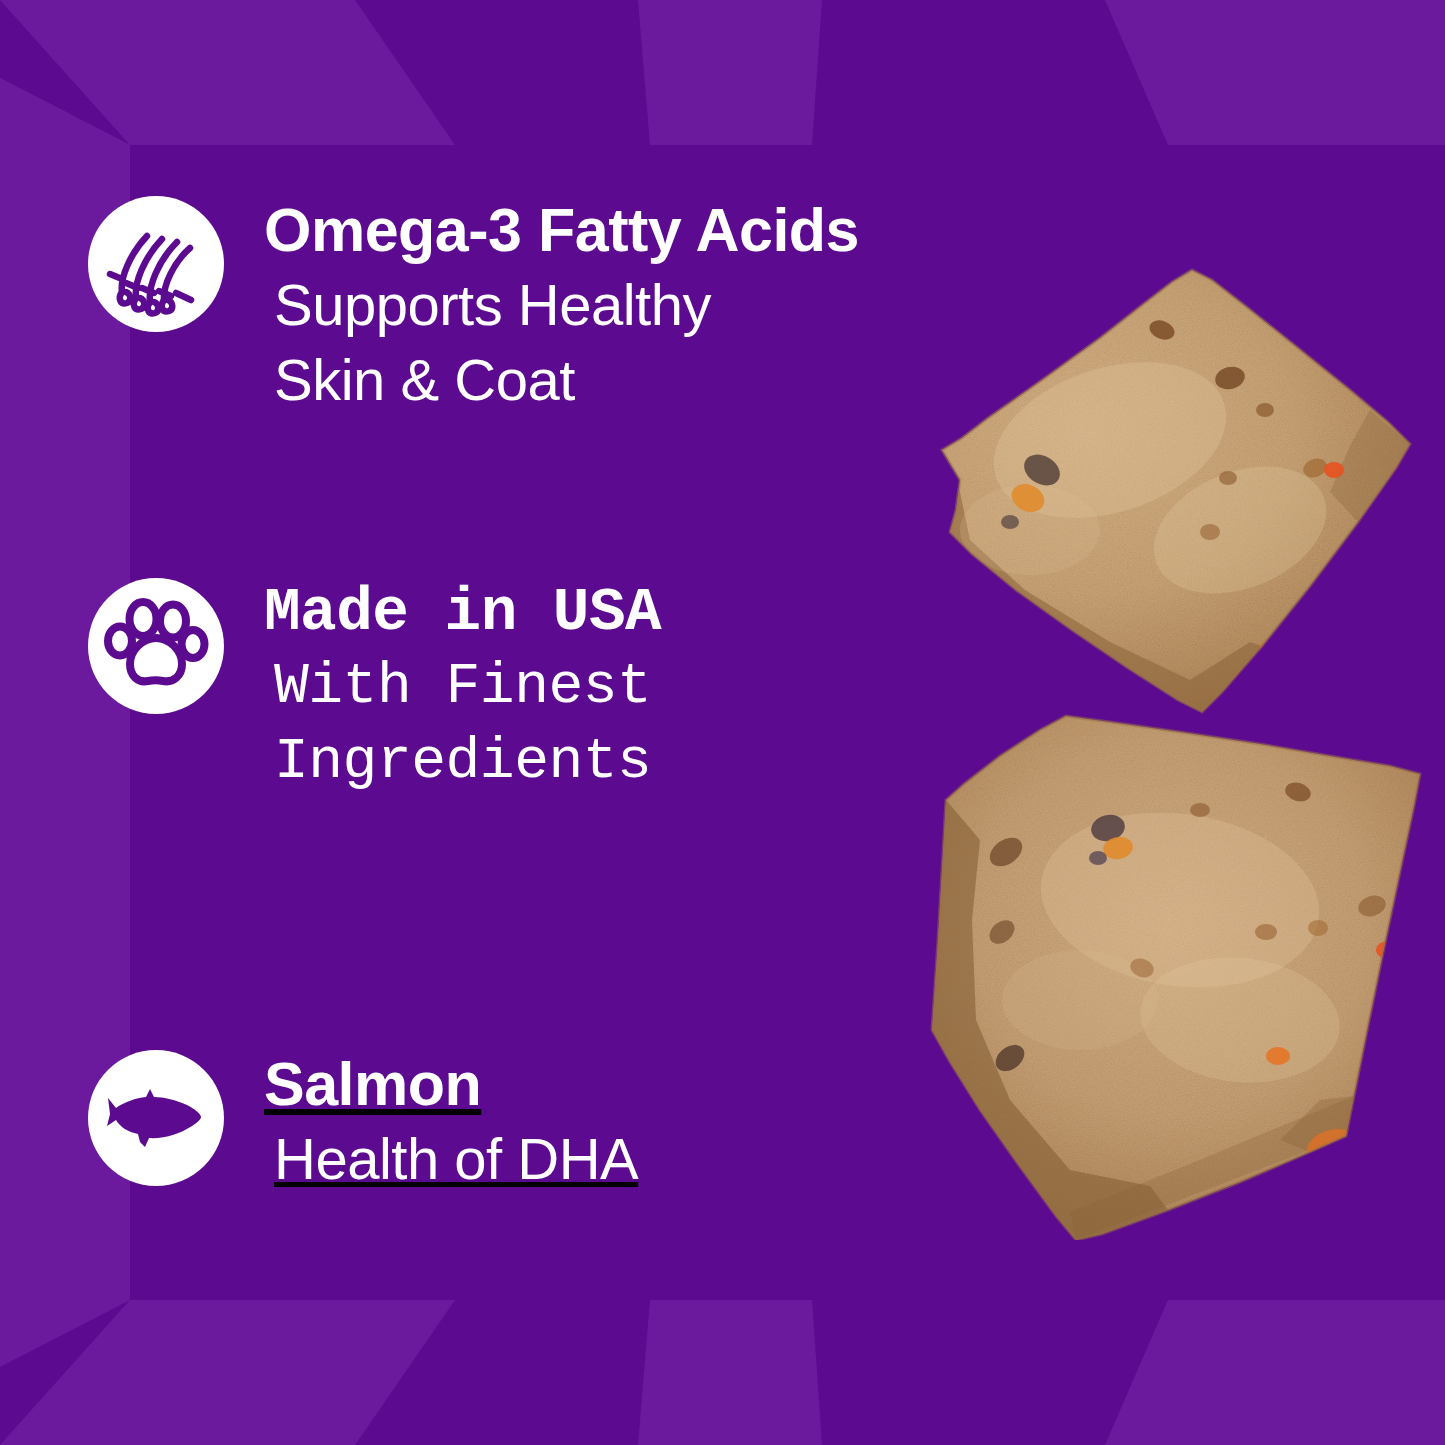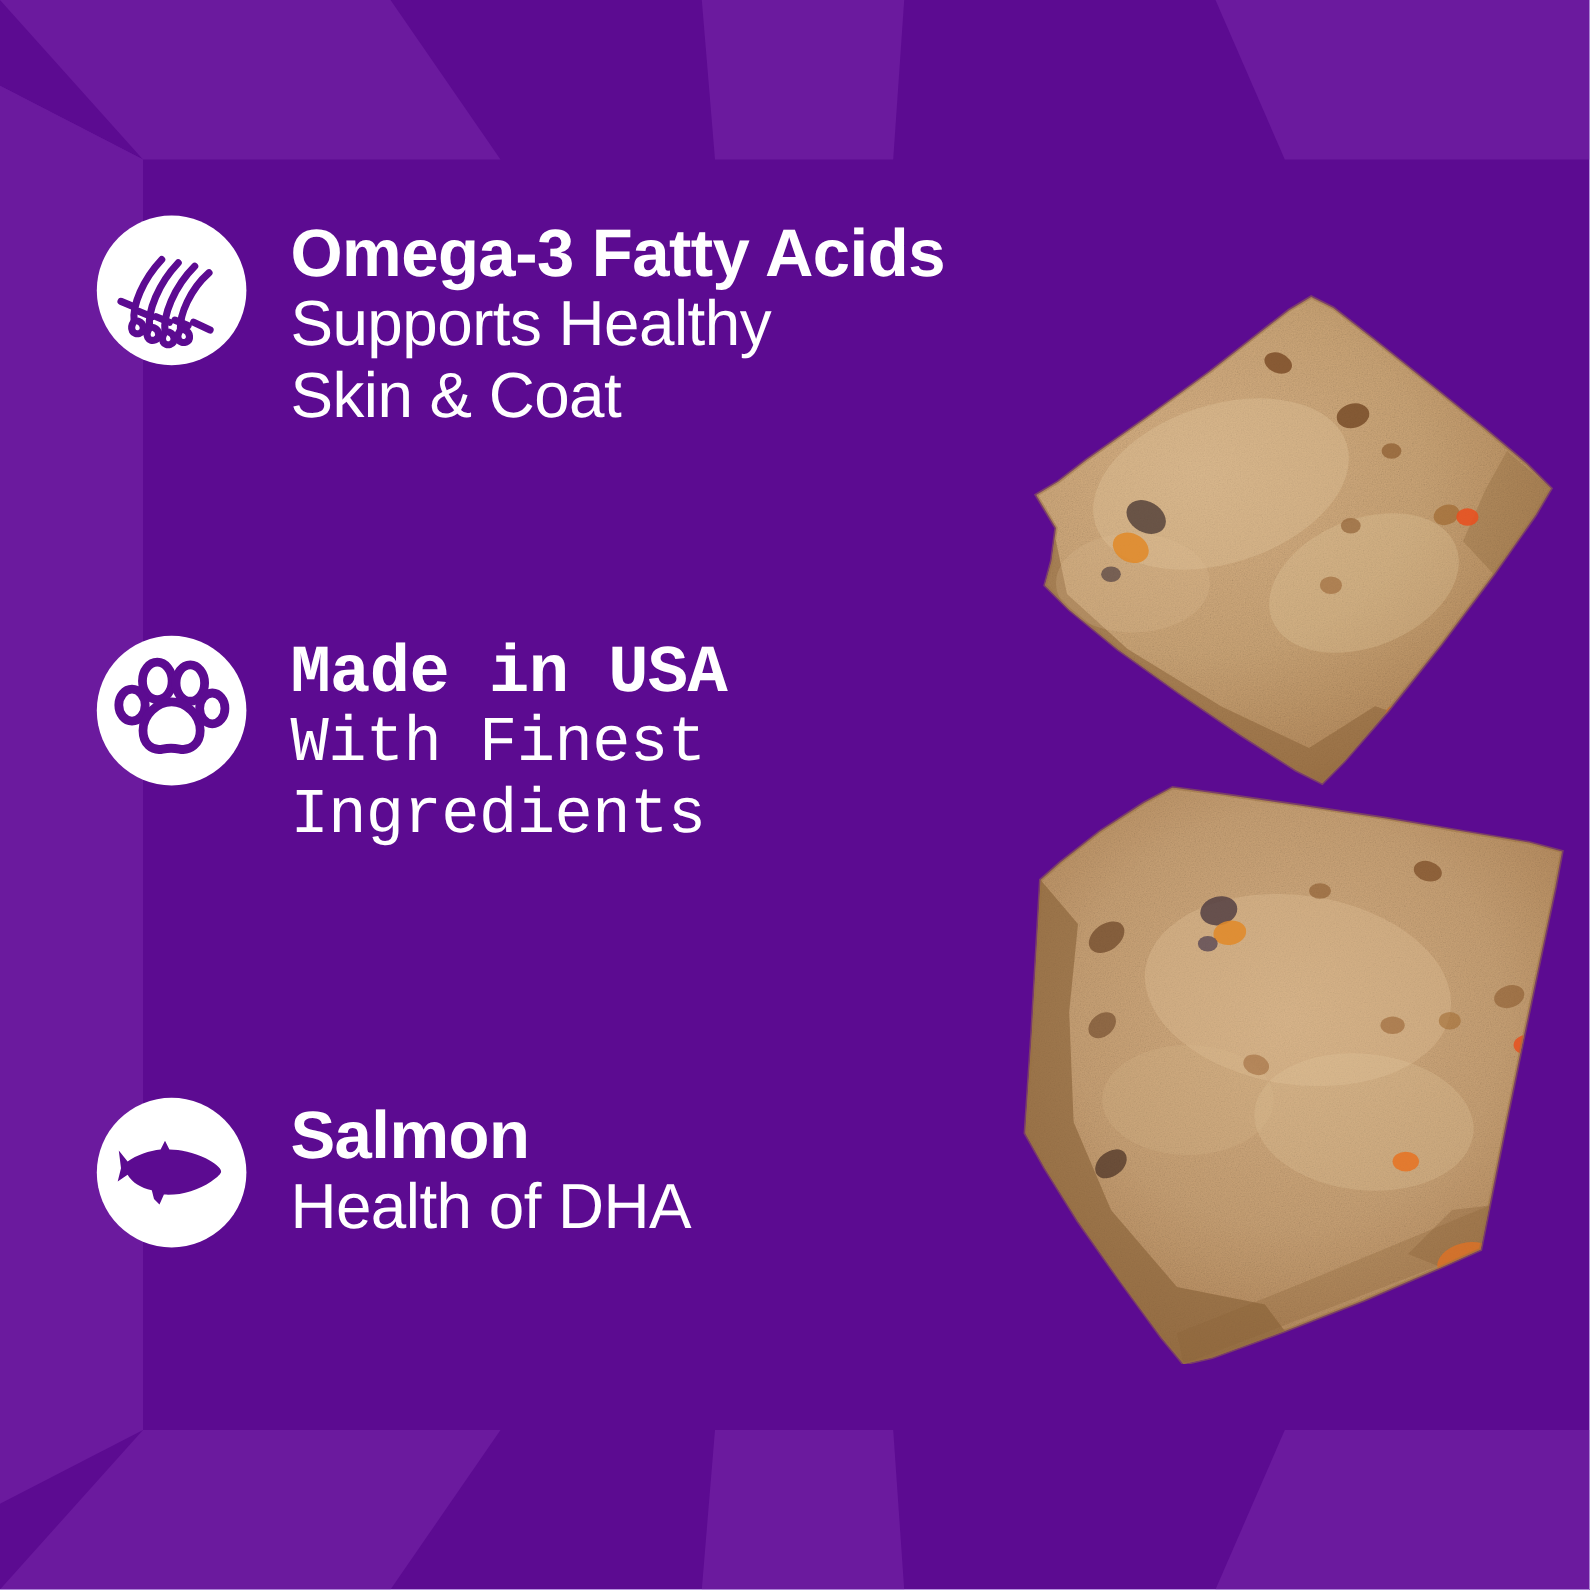--- a/index.html
+++ b/index.html
@@ -7,21 +7,21 @@
     margin: 0;
     padding: 0;
     background: #ffffff;
   }
   #stage {
     position: relative;
     width: 1445px;
     height: 1445px;
     overflow: hidden;
     font-family: "Liberation Sans", sans-serif;
-    background: #8b5cf6;
+    background: #737373;
   }
 
   
   .rays {
     position: absolute;
     inset: 0;
     width: 100%;
     height: 100%;
     display: block;
   }
@@ -34,21 +34,21 @@
     width: 860px;
     height: 100%;
   }
   .feature {
     position: absolute;
     display: flex;
     align-items: flex-start;
   }
   .feature-1 { left: 88px; top: 196px; }
   .feature-2 { left: 88px; top: 578px; font-family: Liberation Mono, monospace; }
-  .feature-3 { left: 88px; top: 998px; }
+  .feature-3 { left: 88px; top: 1050px; text-decoration: underline; }
 
   .icon-badge {
     flex: 0 0 auto;
     width: 136px;
     height: 136px;
     border-radius: 50%;
     background: #ffffff;
     display: flex;
     align-items: center;
     justify-content: center;
@@ -68,21 +68,21 @@
     white-space: nowrap;
     margin: 0;
   }
   .feature-line {
     font-size: 58px;
     font-weight: 400;
     line-height: 1.12;
     color: #ffffff;
     letter-spacing: -0.5px;
     white-space: nowrap;
-    margin: 0;
+    margin: 10px;
   }
 
   
   .treat {
     position: absolute;
   }
   .treat svg { display: block; }
   #treat-top  { left: 810px; top: 230px; }
   #treat-bot  { left: 880px; top: 700px; }
 </style>

